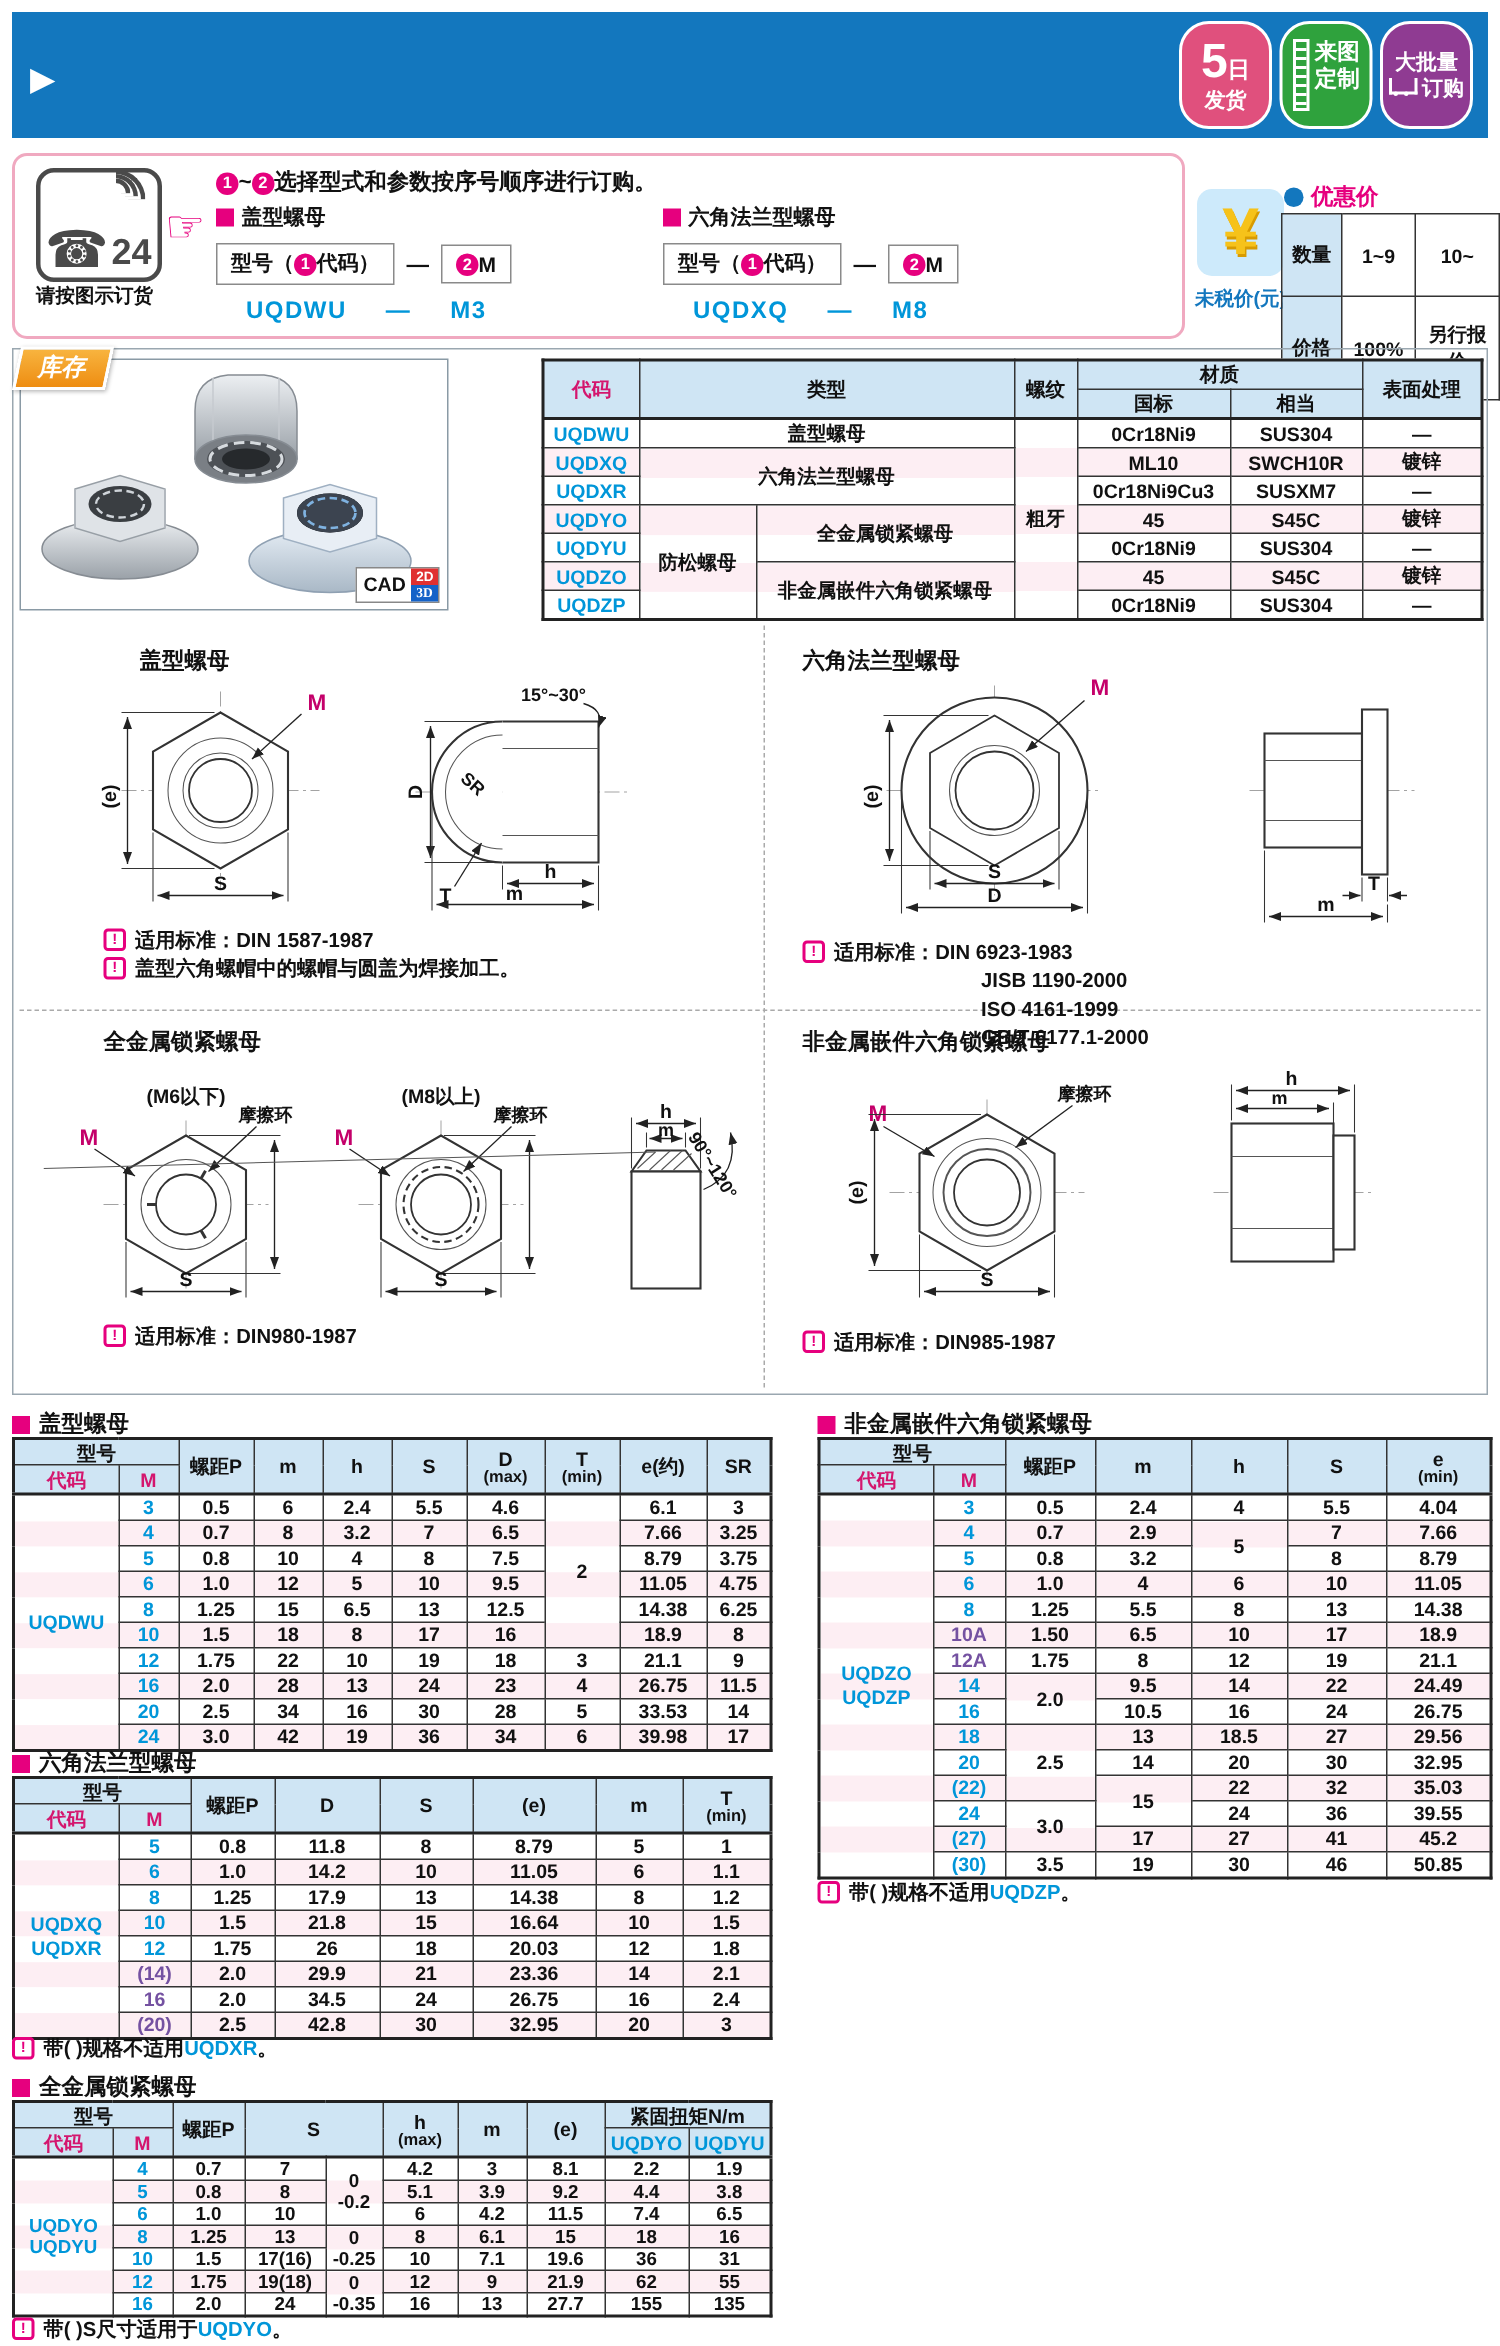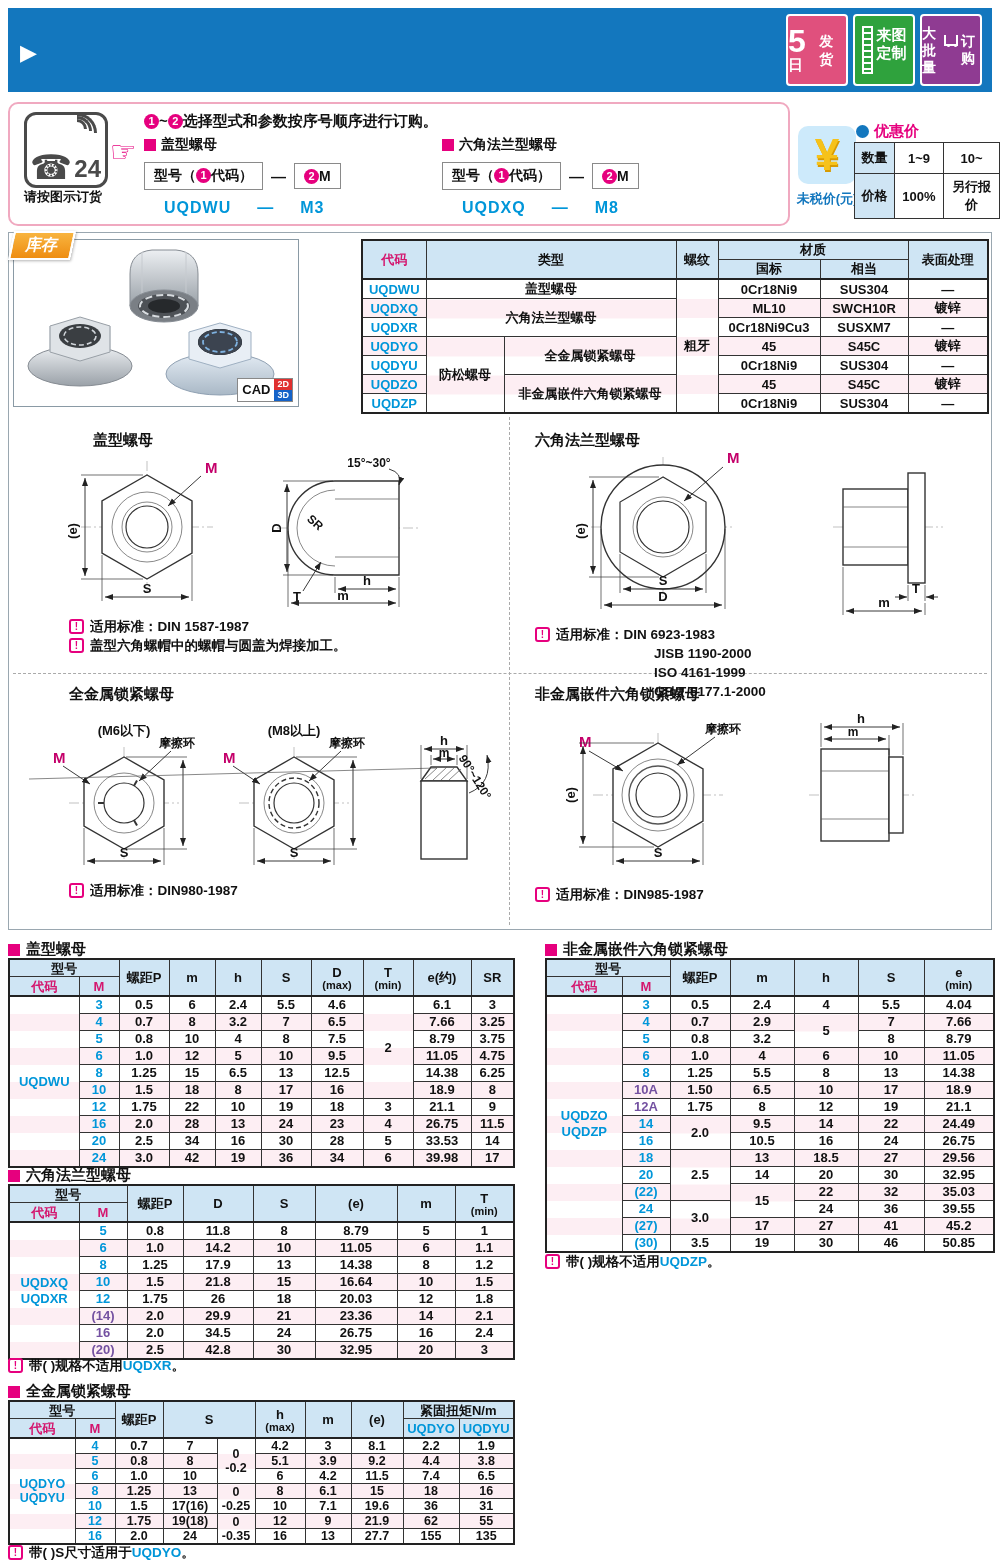--- a/index.html
+++ b/index.html
@@ -6,22 +6,22 @@
   #page{position:relative;width:1000px;height:1564px;background:#fff;overflow:hidden;
         font-family:"Liberation Sans","DejaVu Sans",sans-serif;color:#111;}
   .abs{position:absolute;}
 
   
   #hd{left:8px;top:8px;width:984px;height:84px;background:#1377be;display:flex;align-items:center;}
   #hd .tmain{color:#fff;font-size:44px;font-weight:bold;margin-left:22px;letter-spacing:1px;}
   #hd .tarrow{color:#fff;font-size:22px;margin:6px 10px 0 12px;}
   #hd .tsub{color:#fff;font-size:30px;font-weight:bold;margin-top:4px;}
   #badges{position:absolute;right:10px;top:6px;display:flex;gap:5px;}
-  .badge{width:62px;height:72px;border-radius:4px;border:2px solid #fff;box-sizing:border-box;display:flex;
-         align-items:center;justify-content:center;color:#fff;font-weight:bold;}
+  .badge{width:62px;height:72px;border-radius:20px;border:2px solid #fff;box-sizing:border-box;display:flex;
+         flex-direction:column;align-items:center;justify-content:center;color:#fff;font-weight:bold;}
   .b1{background:#e0507d;} .b2{background:#2fa23d;} .b3{background:#8f3b92;}
   .b1 .n{font-size:32px;line-height:30px;} .b1 .u{font-size:15px;} .b1 .l{font-size:14px;margin-top:2px;}
   .b2row{display:flex;gap:4px;}
   .ruler{width:11px;height:48px;border:2px solid #fff;box-sizing:border-box;
          background:repeating-linear-gradient(to bottom,transparent 0 4px,#fff 4px 6px);}
   .b2 .l{font-size:15px;line-height:18px;}
   .b3 .l{font-size:14px;line-height:17px;}
   .b3row{display:flex;align-items:flex-start;gap:3px;}
   .cart{position:relative;width:15px;height:9px;border:2px solid #fff;border-top:none;margin-top:2px;}
   .cart:after{content:"";position:absolute;left:1px;top:9px;width:3px;height:3px;border-radius:50%;
@@ -47,34 +47,34 @@
   .og-dash{font-size:15px;font-weight:bold;}
   .og-ex{display:flex;gap:26px;margin-top:9px;padding-left:20px;font-size:16px;font-weight:bold;color:#0096d9;letter-spacing:1px;}
 
   
   #yenbox{left:798px;top:126px;width:58px;height:58px;background:#cdeafb;border-radius:10px;display:flex;align-items:center;justify-content:center;}
   #yenbox span{font-size:44px;font-weight:bold;color:#f6c21a;text-shadow:1px 2px 0 #d89b00;}
   #taxnote{left:786px;top:190px;width:82px;text-align:center;font-size:13px;font-weight:bold;color:#1377be;}
   #yh{left:856px;top:122px;font-size:15px;font-weight:bold;color:#e6007e;display:flex;align-items:center;gap:5px;}
   #yh .dot{width:13px;height:13px;border-radius:50%;background:#1377be;display:inline-block;}
   #ptable{left:854px;top:142px;border-collapse:collapse;font-size:13px;font-weight:bold;}
-  #ptable td{border:1px solid #333;height:22px;text-align:center;padding:4px 4px;}
+  #ptable td{border:1px solid #333;height:22px;text-align:center;padding:16px 4px;}
   #ptable .plab{background:#cfe5f4;width:36px;}
   #ptable .pv1{width:42px;} #ptable .pv2{width:54px;}
 
   
   #main{left:8px;top:232px;width:984px;height:698px;border:1px solid #9aa7b0;box-sizing:border-box;}
   #photo-box{position:absolute;left:4px;top:6px;width:284px;height:166px;border:1px solid #8a9aa5;background:#fff;}
   #stock{position:absolute;left:-3px;top:-9px;background:linear-gradient(#f8b43f,#ee8d12);border:2px solid #fff;
          transform:skewX(-12deg);padding:2px 13px;color:#fff;font-size:16px;font-weight:bold;box-shadow:1px 1px 3px rgba(0,0,0,.3);}
   #cad{position:absolute;right:5px;bottom:4px;display:flex;align-items:stretch;border:1px solid #888;background:#fff;}
   #cad .cadl{font-size:13px;font-weight:bold;padding:3px 4px;color:#111;}
   #cad .cadcol{display:flex;flex-direction:column;}
   #cad .c2d{background:#e03030;color:#fff;font-size:9px;font-weight:bold;padding:0 3px;line-height:11px;}
-  #cad .c3d{background:#1462c8;color:#fff;font-size:9px;font-weight:bold;padding:0 3px;line-height:11px;}
+  #cad .c3d{background:#1462c8;color:#fff;font-size:9px;font-weight:bold;padding:0 3px;line-height:11px;font-family:Liberation Serif, serif;}
 
   
   #type-table{position:absolute;left:352px;top:6px;border-collapse:collapse;table-layout:fixed;width:626px;background:#fff;border:2px solid #222;}
   #type-table th{background:#cfe5f4;border:1px solid #333;font-size:13px;font-weight:bold;padding:0;height:16px;}
   #type-table thead{border-bottom:2px solid #222;}
   #type-table td{border:1px solid #333;font-size:13px;font-weight:bold;text-align:center;height:18px;padding:0 2px;overflow:hidden;white-space:nowrap;}
   .trA td{background:#fff;} .trB td{background:#fdeef3;}
   #type-table td.tsA{background:repeating-linear-gradient(to bottom,#fff 0 19px,#fdeef3 19px 38px);}
   #type-table td.tsB{background:repeating-linear-gradient(to bottom,#fdeef3 0 19px,#fff 19px 38px);}
   .tcode{color:#0096d9;}

